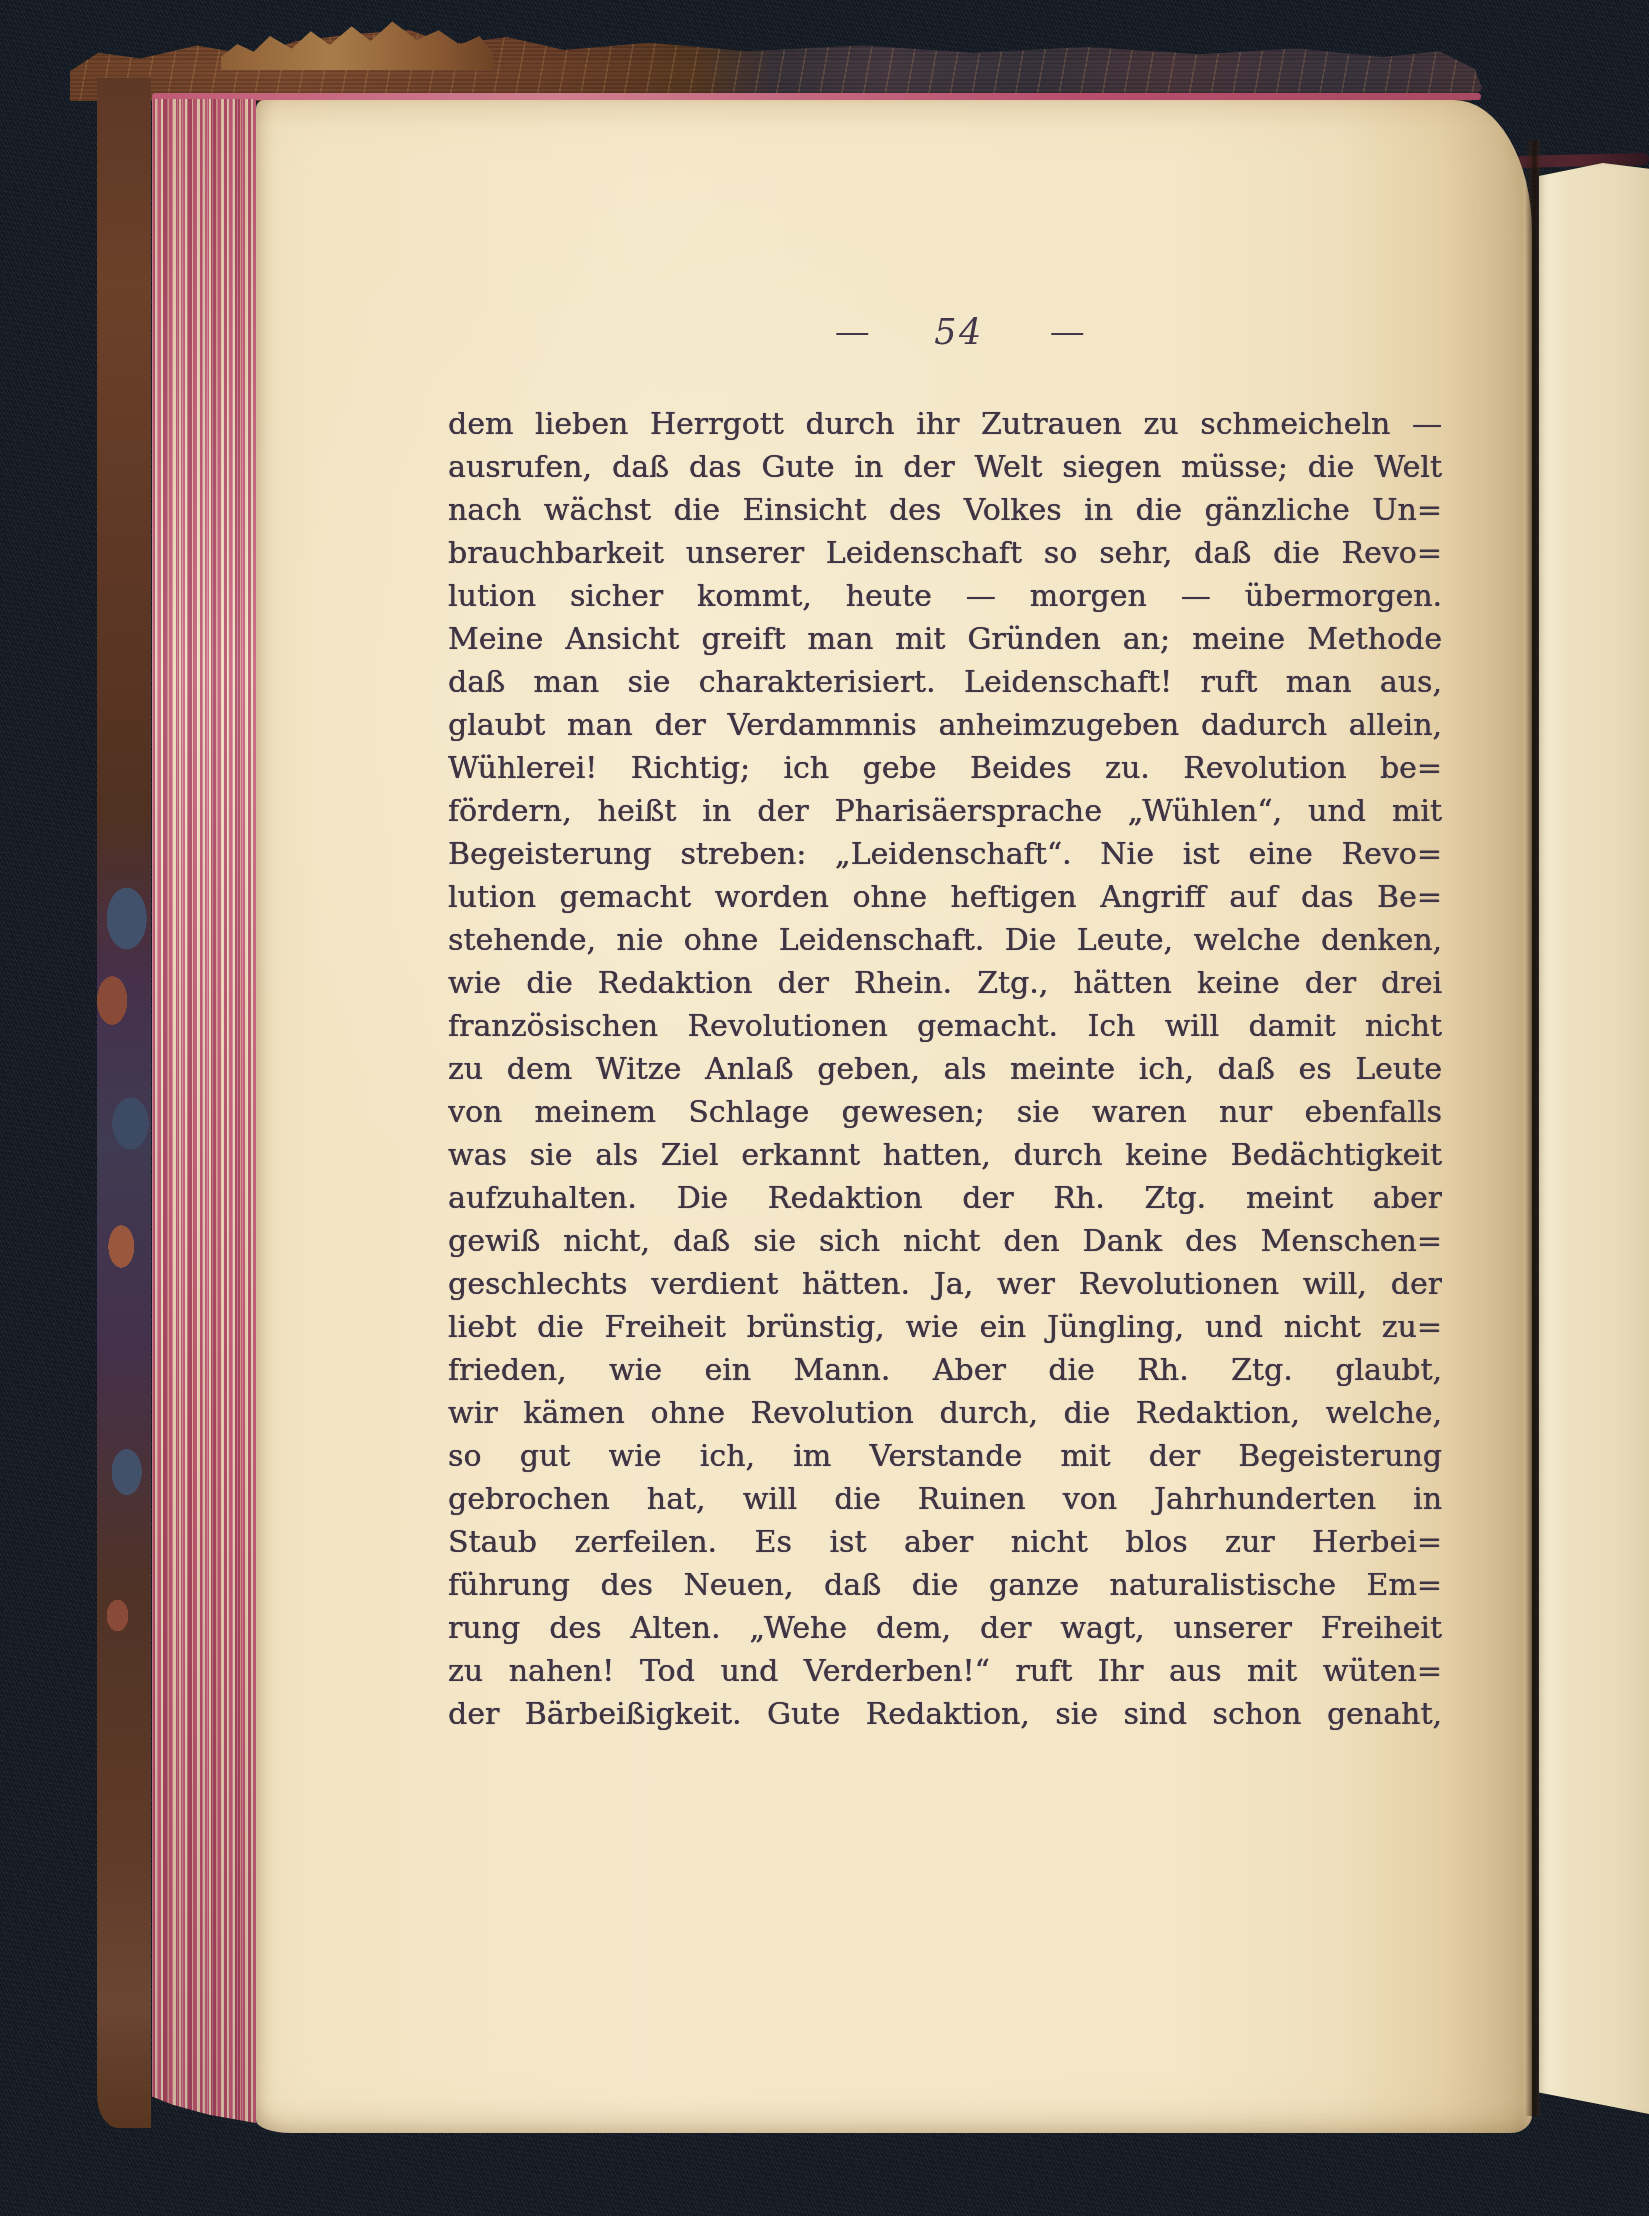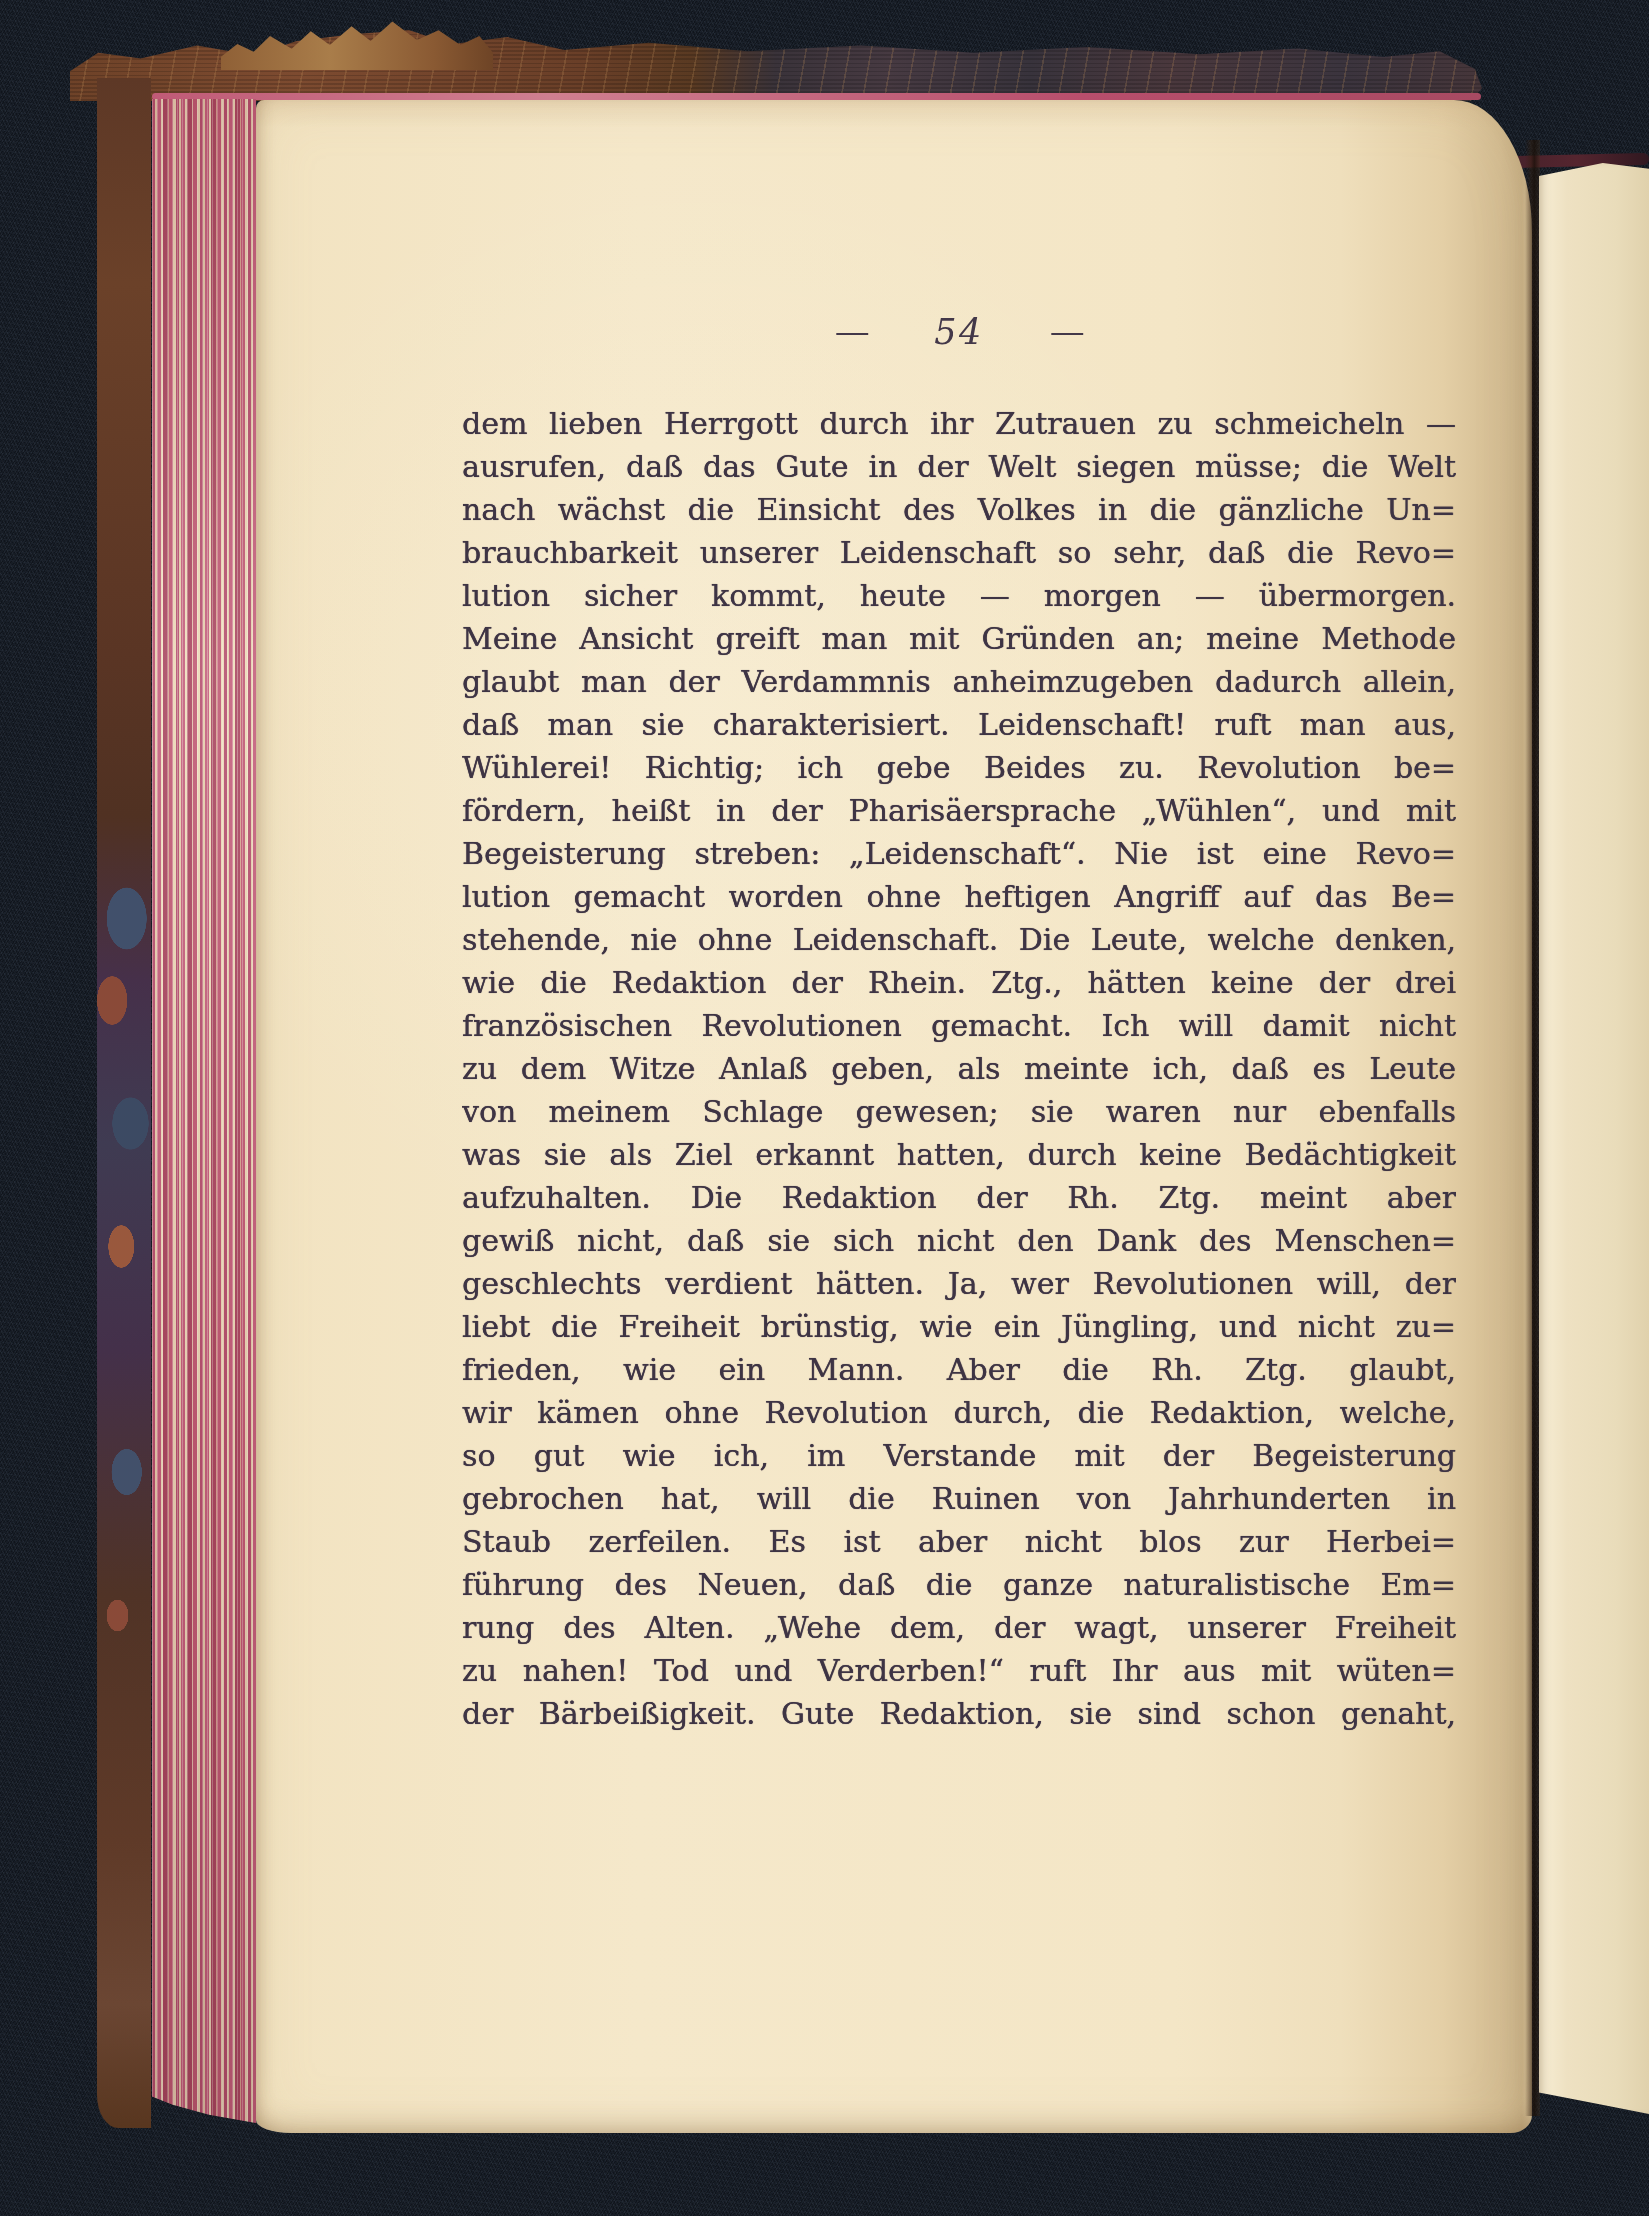--- a/index.html
+++ b/index.html
@@ -79,21 +79,21 @@
   }
   
   .page-header{
     position:absolute;left:462px;top:302px;width:994px;height:59px;
     display:flex;align-items:center;justify-content:center;gap:66px;
     color:#433849;font-size:35px;
   }
   .page-header .dash{transform:scaleY(0.85);letter-spacing:-1.6px;}
   .page-header .num{letter-spacing:2.5px;font-style:italic;}
   .text-block{
-    position:absolute;left:462px;top:402px;width:994px;
+    position:absolute;left:448px;top:402px;width:994px;
     color:#3e3444;
   }
   .text-block .line{
     font-size:30px;line-height:43px;
     text-align:justify;text-align-last:justify;
     text-shadow:0 0 0.8px rgba(62,52,68,0.85), 0.3px 0.4px 0.5px rgba(62,52,68,0.45);
     white-space:normal;overflow:hidden;height:43px;
   }
 </style>
 </head>
@@ -116,22 +116,22 @@
     <span class="dash">—</span>
   </div>
 
   <div class="text-block">
       <div class="line">dem lieben Herrgott durch ihr Zutrauen zu schmeicheln —</div>
       <div class="line">ausrufen, daß das Gute in der Welt siegen müsse; die Welt</div>
       <div class="line">nach wächst die Einsicht des Volkes in die gänzliche Un=</div>
       <div class="line">brauchbarkeit unserer Leidenschaft so sehr, daß die Revo=</div>
       <div class="line">lution sicher kommt, heute — morgen — übermorgen.</div>
       <div class="line">Meine Ansicht greift man mit Gründen an; meine Methode</div>
+      <div class="line">daß man sie charakterisiert. Leidenschaft! ruft man aus,</div>
       <div class="line">glaubt man der Verdammnis anheimzugeben dadurch allein,</div>
-      <div class="line">daß man sie charakterisiert. Leidenschaft! ruft man aus,</div>
       <div class="line">Wühlerei! Richtig; ich gebe Beides zu. Revolution be=</div>
       <div class="line">fördern, heißt in der Pharisäersprache „Wühlen“, und mit</div>
       <div class="line">Begeisterung streben: „Leidenschaft“. Nie ist eine Revo=</div>
       <div class="line">lution gemacht worden ohne heftigen Angriff auf das Be=</div>
       <div class="line">stehende, nie ohne Leidenschaft. Die Leute, welche denken,</div>
       <div class="line">wie die Redaktion der Rhein. Ztg., hätten keine der drei</div>
       <div class="line">französischen Revolutionen gemacht. Ich will damit nicht</div>
       <div class="line">zu dem Witze Anlaß geben, als meinte ich, daß es Leute</div>
       <div class="line">von meinem Schlage gewesen; sie waren nur ebenfalls</div>
       <div class="line">was sie als Ziel erkannt hatten, durch keine Bedächtigkeit</div>

